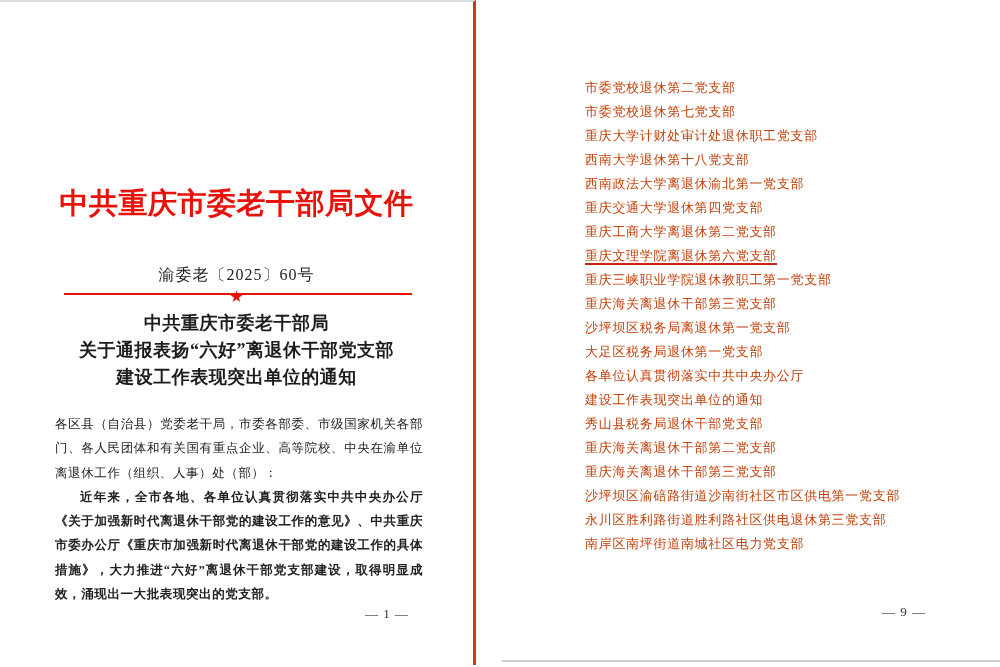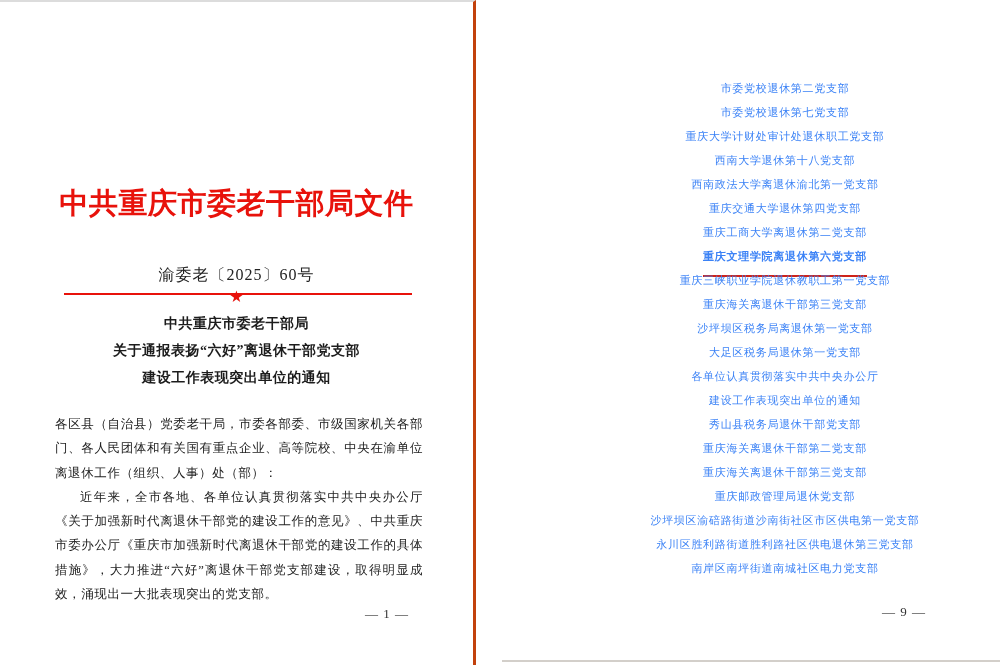--- a/index.html
+++ b/index.html
@@ -59,37 +59,37 @@
     text-align: center;
     font-size: 16px;
     line-height: 16px;
     color: var(--accent_red, #e8120b);
   }
   .doc-title {
     position: absolute;
     top: 308px; left: 0;
     width: 100%;
     text-align: center;
-    font-size: 14px;
+    font-size: 18px;
     font-weight: bold;
     letter-spacing: 0.5px;
     line-height: 27px;
     color: #1c1c1c;
   }
   .doc-body {
     position: absolute;
     top: 410px; left: 55px;
     width: 368px;
     font-size: 12.5px;
     letter-spacing: 0.6px;
     line-height: 24.3px;
     text-align: justify;
     color: #222;
   }
-  .doc-body p + p { text-indent: 2em; }
+  .doc-body p + p { text-indent: 2em; font-weight: bold; }
   .page-num {
     position: absolute;
     font-size: 13px;
     letter-spacing: 1px;
     color: #333;
     white-space: nowrap;
   }
   .page-num.left-pn  { top: 604px; right: 64px; }
 
   
@@ -102,32 +102,30 @@
   .page-right .bottom-edge {
     position: absolute;
     left: 24px; right: 0; bottom: 5px;
     height: 2px;
     background: #d3cfca;
   }
   .branch-list {
     position: absolute;
     top: 76px; left: 107px;
     width: 400px;
-    font-size: 11px;
+    font-size: 13px;
     letter-spacing: 0.7px;
     line-height: 24px;
-    color: #3b82f6;
+    color: #c2410c;
     white-space: nowrap;
-    text-align: center;
   }
   .branch-list .item { height: 24px; }
   .branch-list .item.underlined span {
     border-bottom: 2px solid var(--underline_red, #cf2318);
-    padding-bottom: 13px;
-    font-weight: bold;
+    padding-bottom: 0;
   }
   .page-num.right-pn { top: 604px; left: 404px; }
 </style>
 </head>
 <body>
 
 <div class="canvas">
 
   <div class="page-left">
     <div class="red-header">中共重庆市委老干部局文件</div>
@@ -198,23 +196,20 @@
         <div class="item">
         <span>秀山县税务局退休干部党支部</span>
       </div>
         <div class="item">
         <span>重庆海关离退休干部第二党支部</span>
       </div>
         <div class="item">
         <span>重庆海关离退休干部第三党支部</span>
       </div>
         <div class="item">
-        <span>重庆邮政管理局退休党支部</span>
-      </div>
-        <div class="item">
         <span>沙坪坝区渝碚路街道沙南街社区市区供电第一党支部</span>
       </div>
         <div class="item">
         <span>永川区胜利路街道胜利路社区供电退休第三党支部</span>
       </div>
         <div class="item">
         <span>南岸区南坪街道南城社区电力党支部</span>
       </div>
       </div>
 

